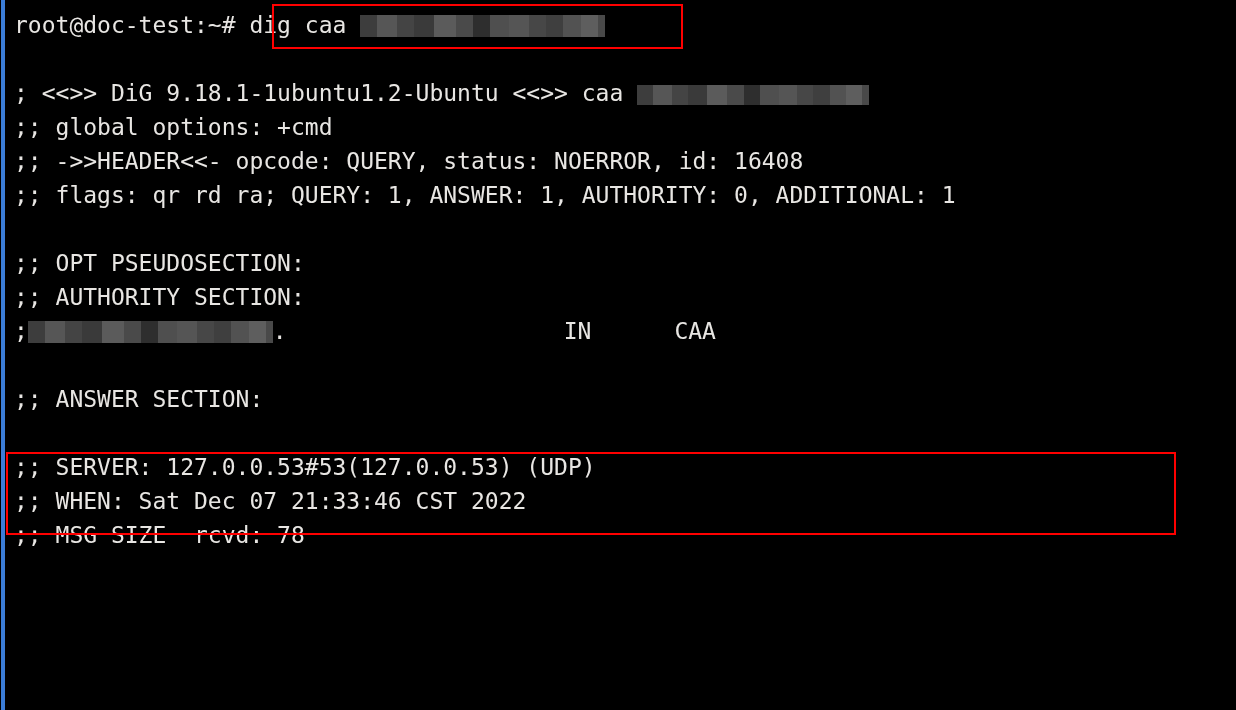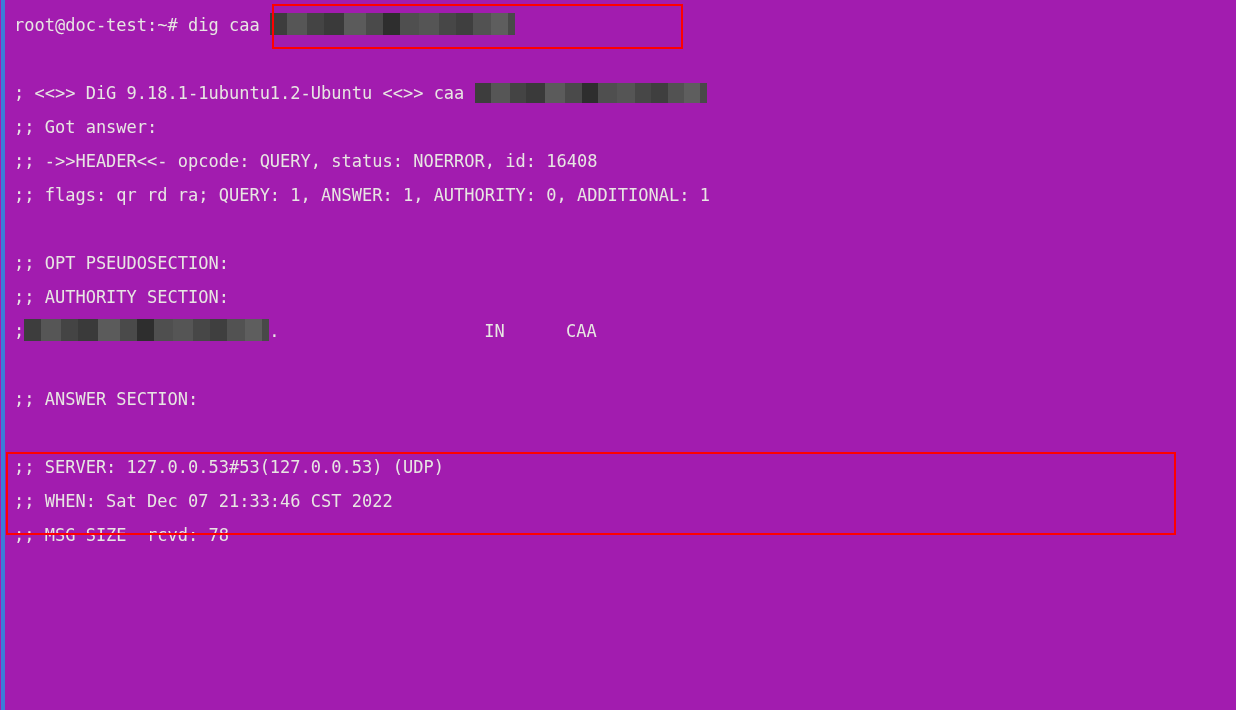--- a/index.html
+++ b/index.html
@@ -4,24 +4,24 @@
 <style>
   html, body {
     margin: 0;
     padding: 0;
     background: #1b1b1b;
   }
   #terminal {
     position: relative;
     width: 1236px;
     height: 710px;
-    background: #a21caf;
+    background: #000000;
     overflow: hidden;
     font-family: "DejaVu Sans Mono", "Liberation Mono", monospace;
-    font-size: 17px;
+    font-size: 23px;
     line-height: 34px;
     color: #e8e6e3;
     box-sizing: border-box;
   }
   
   #accent-stripe {
     position: absolute;
     left: 1px;
     top: 0;
     width: 4px;
@@ -98,22 +98,22 @@
   <div id="accent-stripe"></div>
 
   <div class="term-body">
 
     <div class="line"><span class="txt">root@doc-test:~#</span><span class="txt"> </span><span class="txt">dig caa</span><span class="txt"> </span><span class="redact r-cmd"></span></div>
 
     <div class="line blank"></div>
 
     <div class="line"><span class="txt">; &lt;&lt;&gt;&gt; DiG 9.18.1-1ubuntu1.2-Ubuntu &lt;&lt;&gt;&gt; caa</span><span class="txt"> </span><span class="redact r-dig"></span></div>
 
+    <div class="line">;; global options: +cmd</div>
 
-    <div class="line">;; Got answer:</div>
 
     <div class="line">;; -&gt;&gt;HEADER&lt;&lt;- opcode: QUERY, status: NOERROR, id: 16408</div>
 
     <div class="line">;; flags: qr rd ra; QUERY: 1, ANSWER: 1, AUTHORITY: 0, ADDITIONAL: 1</div>
 
     <div class="line blank"></div>
 
     <div class="line">;; OPT PSEUDOSECTION:</div>
 
 

